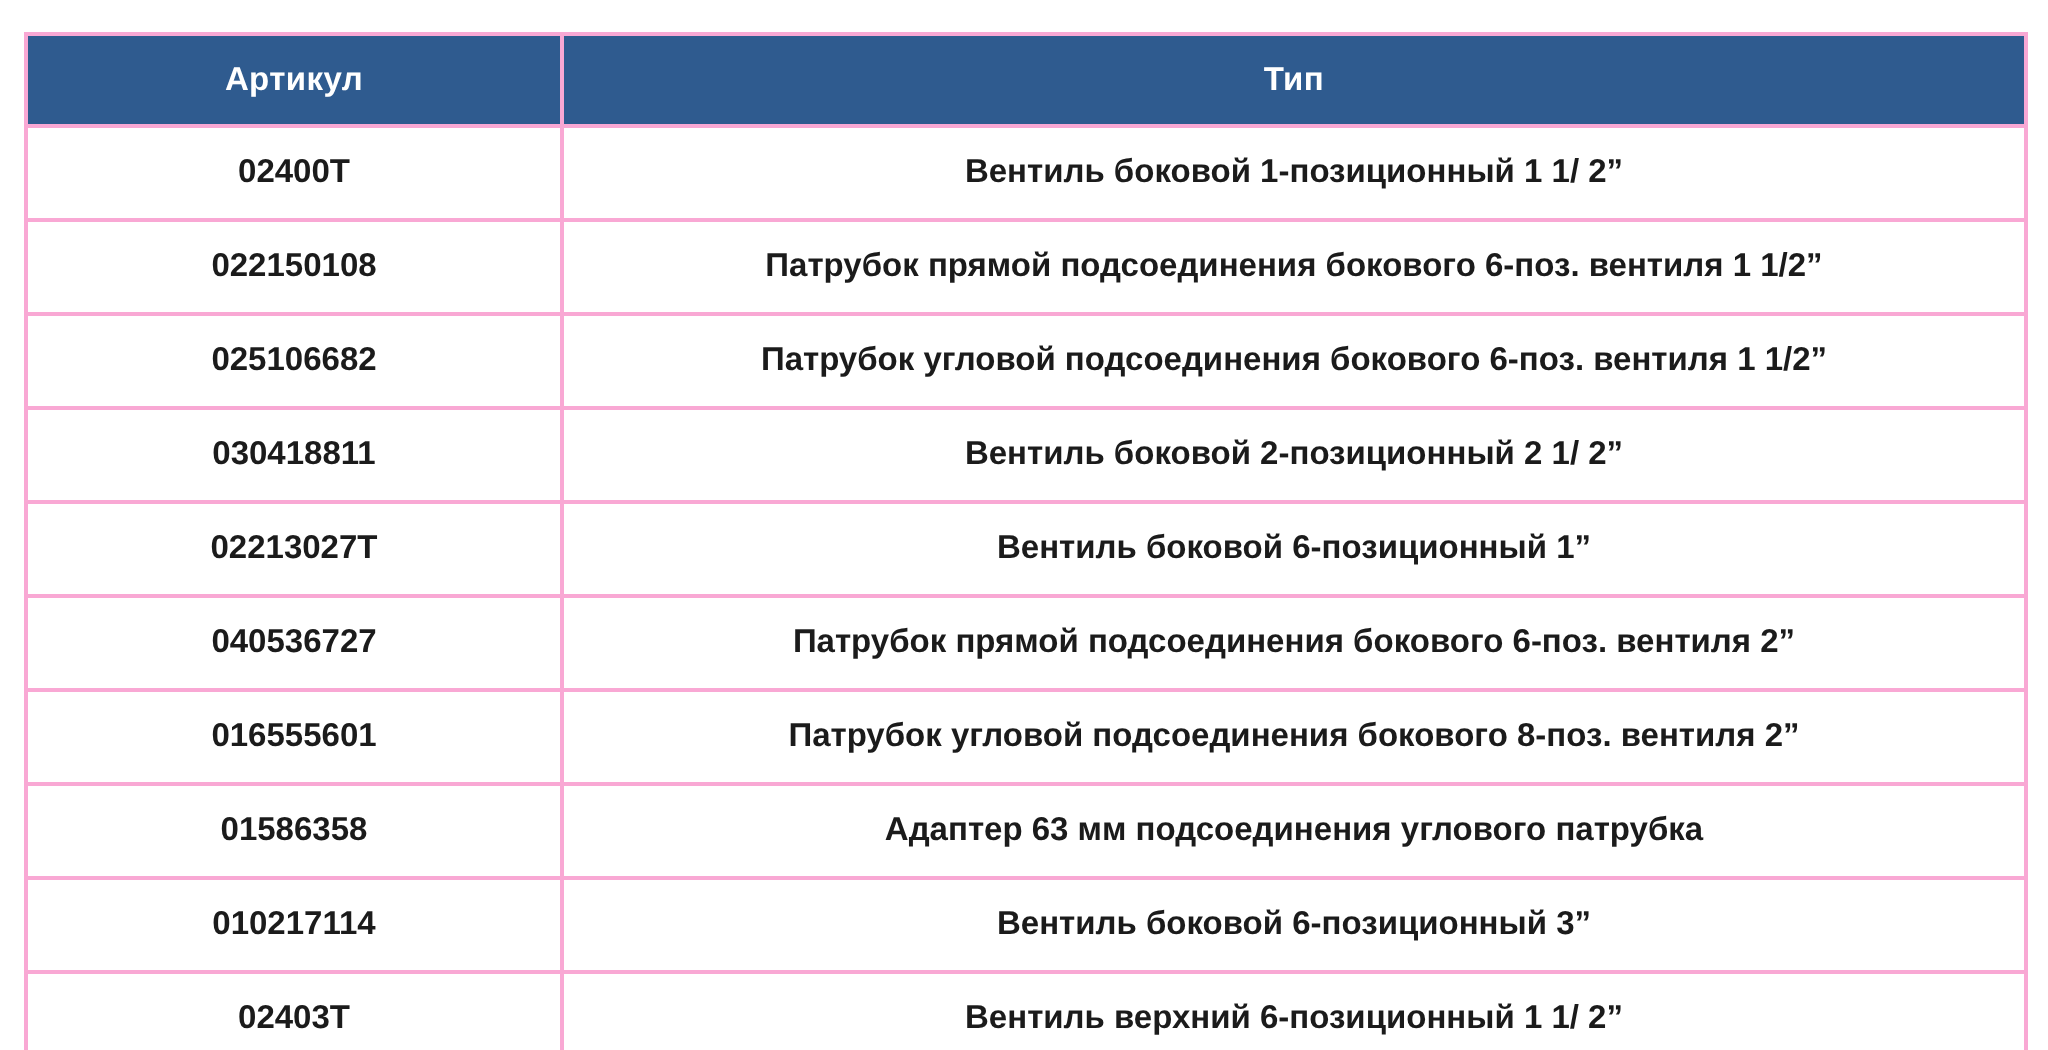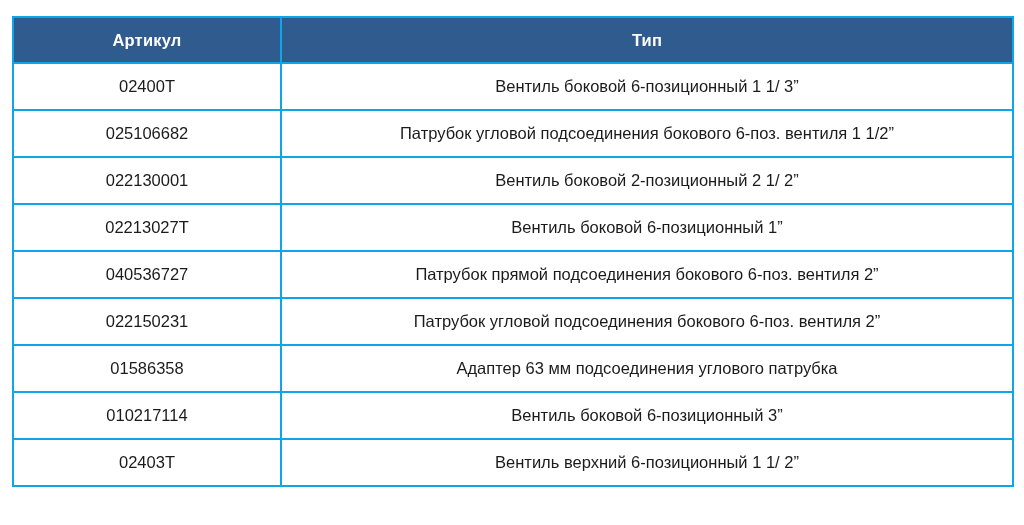--- a/index.html
+++ b/index.html
@@ -20,40 +20,40 @@
     padding: 16px 12px 12px 12px;
     background: #ffffff;
   }
   table.spec-table {
     border-collapse: collapse;
     width: 1000px;
     table-layout: fixed;
   }
   table.spec-table th,
   table.spec-table td {
-    border: 2px solid #0ea5e9;
+    border: 2px solid #f9a8d4;
     text-align: center;
     vertical-align: middle;
     font-size: 16.5px;
     color: #1b1b1b;
     padding: 0;
     height: 45px;
     line-height: 1.15;
   }
   table.spec-table thead th {
     background: #2f5b8f;
     color: #ffffff;
     font-weight: bold;
     height: 44px;
     font-size: 16.5px;
     letter-spacing: 0.2px;
   }
   table.spec-table tbody td {
     background: #ffffff;
-    font-weight: normal;
+    font-weight: bold;
   }
   col.col-code { width: 268px; }
   col.col-type { width: 732px; }
 </style>
 </head>
 <body>
 
 <div class="page">
   <table class="spec-table">
     <colgroup>
@@ -62,41 +62,45 @@
     </colgroup>
     <thead>
       <tr>
         <th>Артикул</th>
         <th>Тип</th>
       </tr>
     </thead>
     <tbody>
       <tr>
         <td>02400T</td>
-        <td>Вентиль боковой 6-позиционный 1 1/ 3”</td>
+        <td>Вентиль боковой 1-позиционный 1 1/ 2”</td>
+      </tr>
+      <tr>
+        <td>022150108</td>
+        <td>Патрубок прямой подсоединения бокового 6-поз. вентиля 1 1/2”</td>
       </tr>
       <tr>
         <td>025106682</td>
         <td>Патрубок угловой подсоединения бокового 6-поз. вентиля 1 1/2”</td>
       </tr>
       <tr>
-        <td>022130001</td>
+        <td>030418811</td>
         <td>Вентиль боковой 2-позиционный 2 1/ 2”</td>
       </tr>
       <tr>
         <td>02213027T</td>
         <td>Вентиль боковой 6-позиционный 1”</td>
       </tr>
       <tr>
         <td>040536727</td>
         <td>Патрубок прямой подсоединения бокового 6-поз. вентиля 2”</td>
       </tr>
       <tr>
-        <td>022150231</td>
-        <td>Патрубок угловой подсоединения бокового 6-поз. вентиля 2”</td>
+        <td>016555601</td>
+        <td>Патрубок угловой подсоединения бокового 8-поз. вентиля 2”</td>
       </tr>
       <tr>
         <td>01586358</td>
         <td>Адаптер 63 мм подсоединения углового патрубка</td>
       </tr>
       <tr>
         <td>010217114</td>
         <td>Вентиль боковой 6-позиционный 3”</td>
       </tr>
       <tr>

